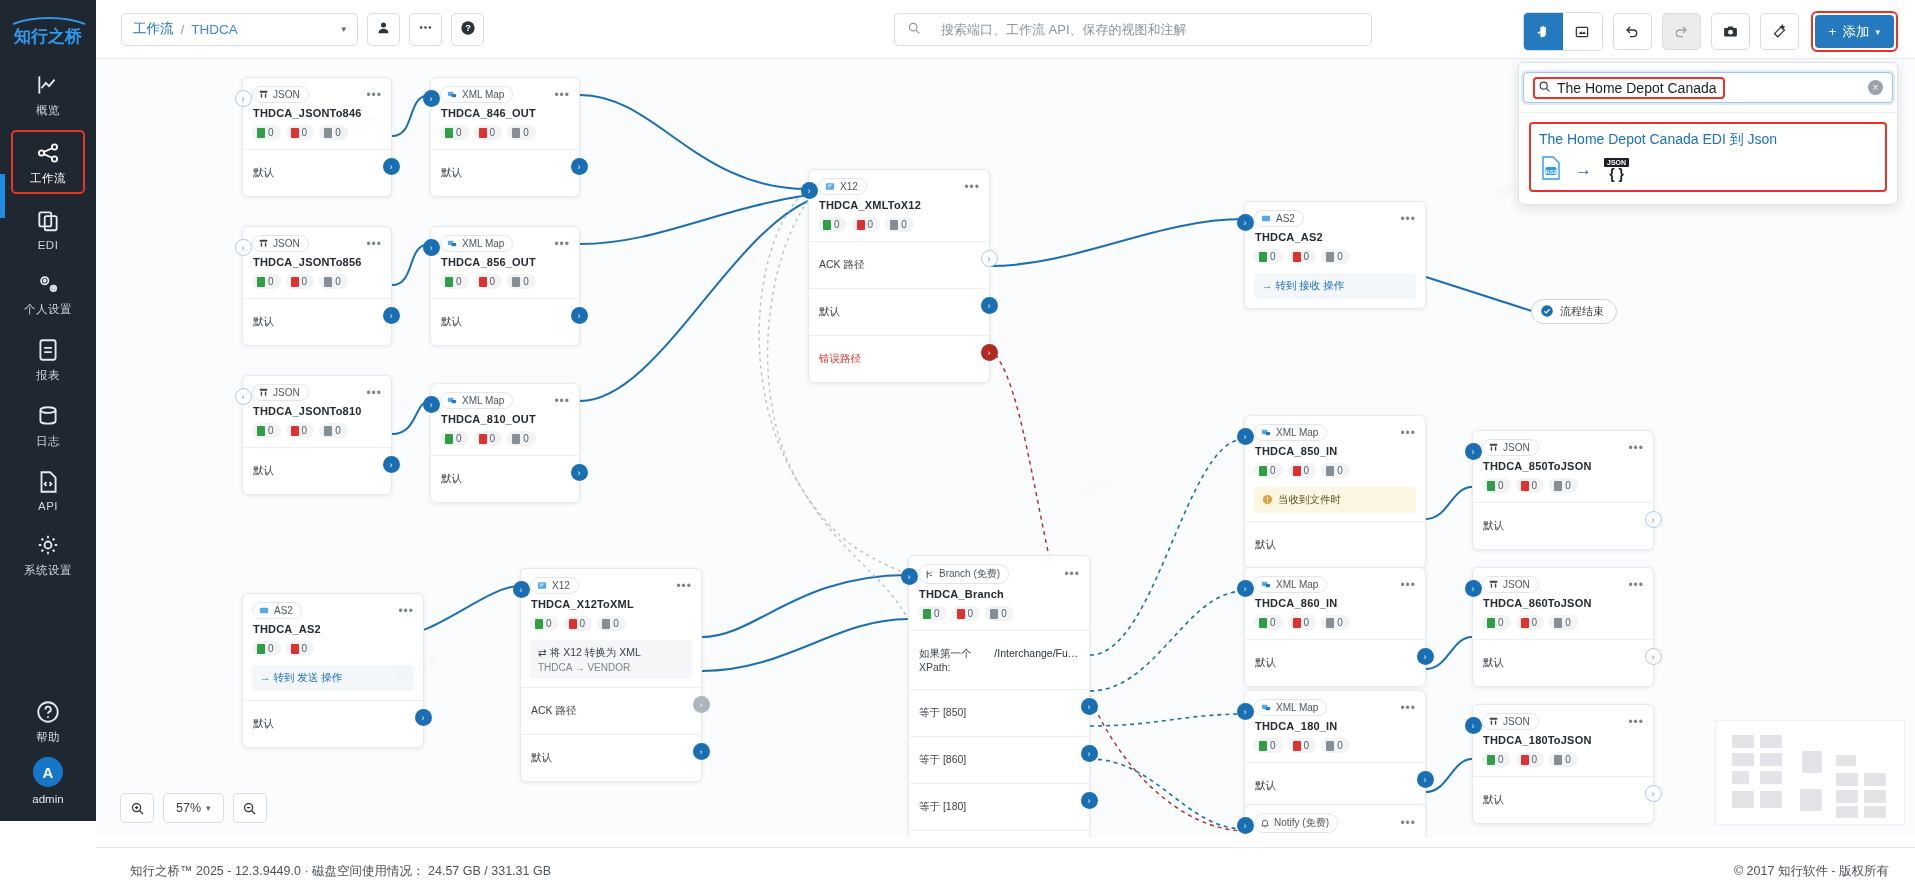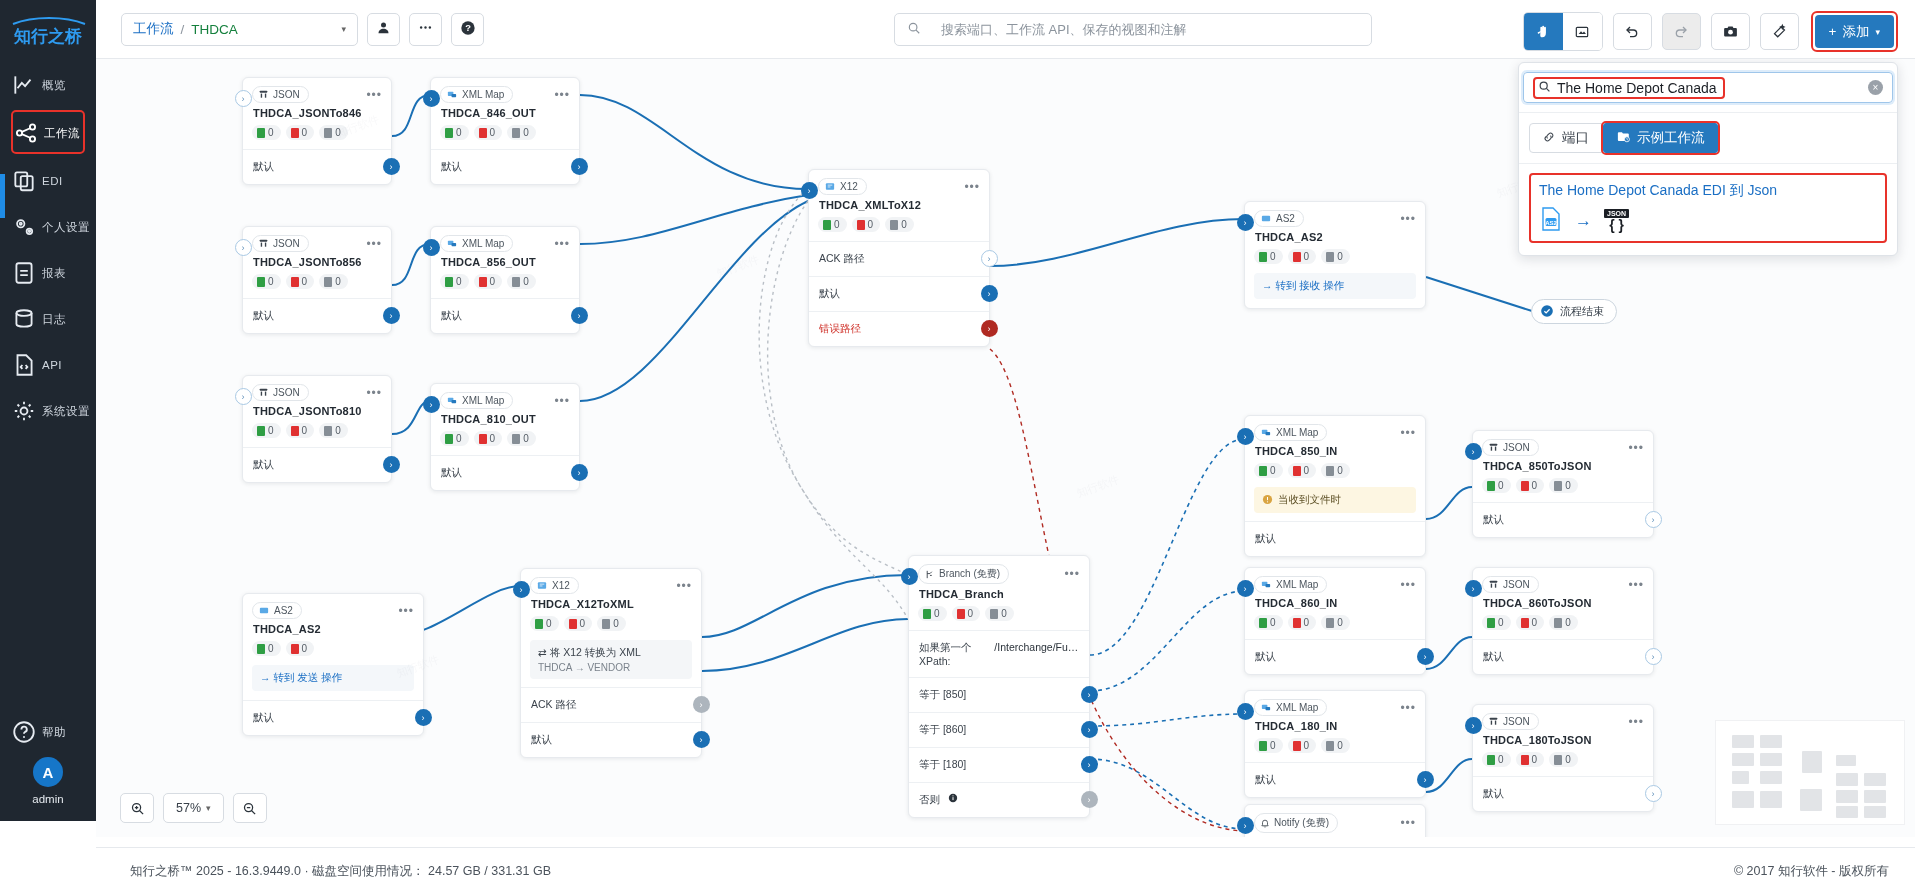--- a/index.html
+++ b/index.html
@@ -13,21 +13,21 @@
   
   #sidebar{
     position:absolute; left:0; top:0; width:96px; height:821px;
     background:#1f2730; display:flex; flex-direction:column; align-items:center;
     z-index:40;
   }
   #brand{ margin-top:14px; margin-bottom:16px; }
   #brand svg{ display:block; }
   .nav-item{
     width:74px; padding:8px 0 6px; margin-bottom:6px;
-    display:flex; flex-direction:row; align-items:center; gap:5px;
+    display:flex; flex-direction:column; align-items:center; gap:5px;
     cursor:pointer; border-radius:5px; position:relative;
   }
   .nav-item .ico{ width:26px;height:26px; display:block; }
   .nav-item .lbl{ color:#cfd6de; font-size:11.5px; letter-spacing:.5px; white-space:nowrap;}
   .nav-item.active{ border:2px solid #e8322a; }
   .nav-item.active .lbl{ color:#ffffff; }
   #active-bar{ position:absolute; left:0; top:174px; width:5px; height:44px; background:#1f8ce6;}
   .nav-spacer{ flex:1 1 auto; }
   #avatar-wrap{ display:flex;flex-direction:column;align-items:center;gap:6px;margin-bottom:16px;}
   #avatar{
@@ -42,21 +42,21 @@
     border-bottom:1px solid #e6e9ed; display:flex; align-items:center; z-index:30;
   }
   .tb-box{
     height:33px; border:1px solid #d7dce2; border-radius:5px; background:#fff;
     display:flex;align-items:center; cursor:pointer;
   }
   #breadcrumb{ margin-left:25px; width:237px; padding:0 11px; justify-content:space-between;}
   #bc-left{ display:flex;align-items:center;gap:7px; font-size:13.5px;}
   #bc-root{ color:#1b6fc4; }
   #bc-sep{ color:#8d959e; }
-  #bc-cur{ color:#15803d; }
+  #bc-cur{ color:#3b82f6; }
   #bc-caret{ color:#666; font-size:9px; }
   .icon-btn{ width:33px; justify-content:center; margin-left:9px;}
   #searchbar{
     position:absolute; left:798px; top:13px; width:478px; height:33px;
     border:1px solid #d7dce2; border-radius:5px; background:#fff;
     display:flex;align-items:center;gap:20px;padding:0 12px;
   }
   #search-ph{ color:#8c949d; font-size:13px; }
   #right-tools{ position:absolute; right:17px; top:11px; display:flex;align-items:center;gap:0;}
   .tool-grp{ display:flex; border:1px solid #d7dce2;border-radius:5px;overflow:hidden;}
@@ -121,21 +121,21 @@
   .stat{ display:flex;align-items:center;gap:3px;background:#f1f3f5;border-radius:9px;padding:2px 7px 2px 5px;
     font-size:10px;color:#555d66;}
   .sq{ width:8px;height:10px;border-radius:1px;display:inline-block;}
   .sq.g{ background:#2f9e44;} .sq.r{ background:#e03131;} .sq.n{ background:#868e96;}
   .n-info{ margin:0 9px 8px;background:#f4f6f8;border-radius:4px;padding:6px 8px;}
   .n-info .l1{ color:#3b434c;font-size:10.5px;margin-bottom:2px;}
   .n-info .l2{ color:#7b838c;font-size:10px;}
   .n-act{ margin:0 9px 9px;background:#f4f7fa;border-radius:4px;padding:6px 8px;color:#1b6fc4;font-size:10.5px;}
   .n-warn{ margin:0 9px 8px;background:#fdf6e2;border-radius:4px;padding:6px 8px;color:#5f5228;font-size:10.5px;
     display:flex;align-items:center;gap:5px;}
-  .n-row{ border-top:1px solid #edf0f3;padding:10px 10px;color:#3b434c;font-size:10.5px;position:relative;}
+  .n-row{ border-top:1px solid #edf0f3;padding:16px 10px;color:#3b434c;font-size:10.5px;position:relative;}
   .n-row.err{ color:#d0342c;}
   .n-row.cond{ color:#3b434c; display:flex; justify-content:space-between; gap:6px;}
   .n-row.cond .xp{ color:#2b333b; overflow:hidden;text-overflow:ellipsis;white-space:nowrap;}
 
   .port{ position:absolute;width:17px;height:17px;border-radius:50%;background:#1a6fb4;color:#fff;
     display:flex;align-items:center;justify-content:center;font-size:9px;cursor:pointer;z-index:5;}
   .port.out{ right:-8.5px; } .port.in{ left:-8.5px; }
   .port.ghost{ background:#fff;border:1.5px solid #a9c9e4;color:#5f8fba;}
   .port.gray{ background:#adb5bd;}
   .port.red{ background:#b02a22;}
@@ -381,43 +381,20 @@
               <circle cx="10.5" cy="10.5" r="6.5"></circle>
               <path d="M15.5 15.5L21 21"></path>
             </svg>
         </span>
         <span id="rp-q">The Home Depot Canada</span>
       </div>
       <span id="rp-clear">×</span>
     </div>
   </div>
 
-  <div id="rp-tabs">
-    <div class="rp-tab">
-      <span>
-        <svg width="14" height="14" viewBox="0 0 24 24" fill="none" stroke="#3b434c" stroke-width="1.8">
-            <path d="M9.5 14.5a4 4 0 010-5.7l2.3-2.3a4 4 0 015.7 5.7l-1.2 1.2"></path>
-            <path d="M14.5 9.5a4 4 0 010 5.7l-2.3 2.3a4 4 0 01-5.7-5.7l1.2-1.2"></path>
-          </svg>
-      </span>
-      <span>端口</span>
-    </div>
-    <div id="rp-tab2-hl">
-      <div class="rp-tab active" style="border-radius:3px;">
-        <span>
-          <svg width="15" height="15" viewBox="0 0 24 24" fill="#ffffff">
-              <path d="M3 6.5A1.5 1.5 0 014.5 5h5l1.6 2H19a1.5 1.5 0 011.5 1.5v9A1.5 1.5 0 0119 19H4.5A1.5 1.5 0 013 17.5z"></path>
-              <circle cx="17.5" cy="16.5" r="4" fill="#2579be" stroke="#fff" stroke-width="1.3"></circle>
-              <path d="M17.5 14.4v2.2l1.4.9" stroke="#fff" stroke-width="1.2" fill="none"></path>
-            </svg>
-        </span>
-        <span>示例工作流</span>
-      </div>
-    </div>
-  </div>
 
   <div id="rp-results">
     <div id="rp-result-hl">
       <div id="rp-r-title">The Home Depot Canada EDI 到 Json</div>
       <div id="rp-r-flow">
         <span>
           <svg width="24" height="26" viewBox="0 0 24 26" fill="none">
             <path d="M4 2h10l6 6v16H4z" fill="#ffffff" stroke="#2e9bf0" stroke-width="1.4"></path>
             <rect x="6.5" y="12" width="11" height="8" rx="1.5" fill="#2e9bf0"></rect>
             <text x="12" y="18.6" text-anchor="middle" font-size="6" fill="#fff" font-family="Liberation Sans, sans-serif" font-weight="bold">AS2</text>
@@ -1152,15 +1129,15 @@
   </div>
   <div class="zb" id="zb-out">
     <svg width="15" height="15" viewBox="0 0 24 24" fill="none" stroke="#2b333b" stroke-width="2">
         <circle cx="10.5" cy="10.5" r="6.5"></circle>
         <path d="M15.5 15.5L21 21M7.8 10.5h5.4"></path>
       </svg>
   </div>
 </div>
 
 <div id="statusbar">
-  <div id="sb-left">知行之桥™ 2025 - 16.3.9449.0  ·  磁盘空间使用情况：  24.57 GB / 331.31 GB</div>
+  <div id="sb-left">知行之桥™ 2025 - 12.3.9449.0  ·  磁盘空间使用情况：  24.57 GB / 331.31 GB</div>
   <div id="sb-right">© 2017 知行软件 - 版权所有</div>
 </div>
 
 </body></html>

